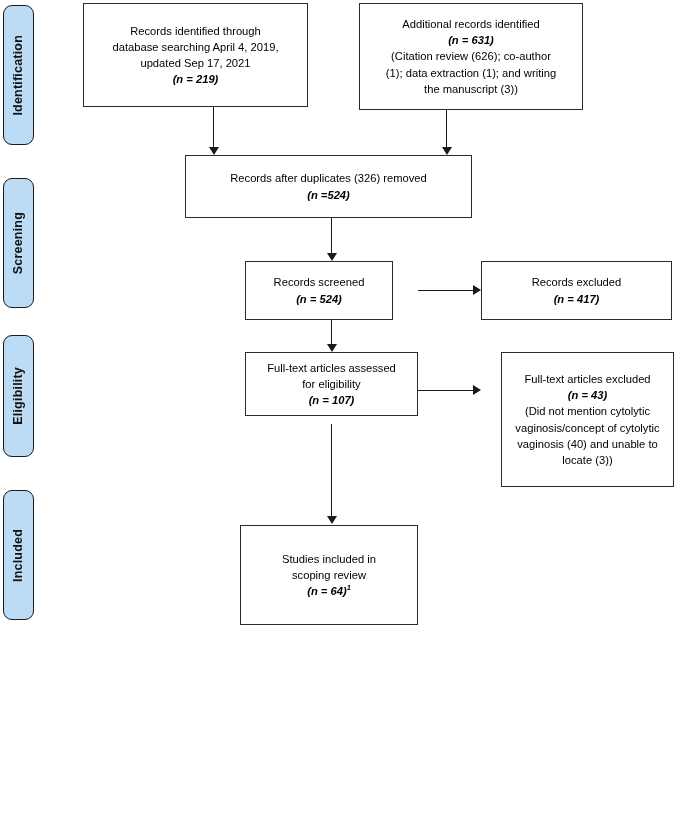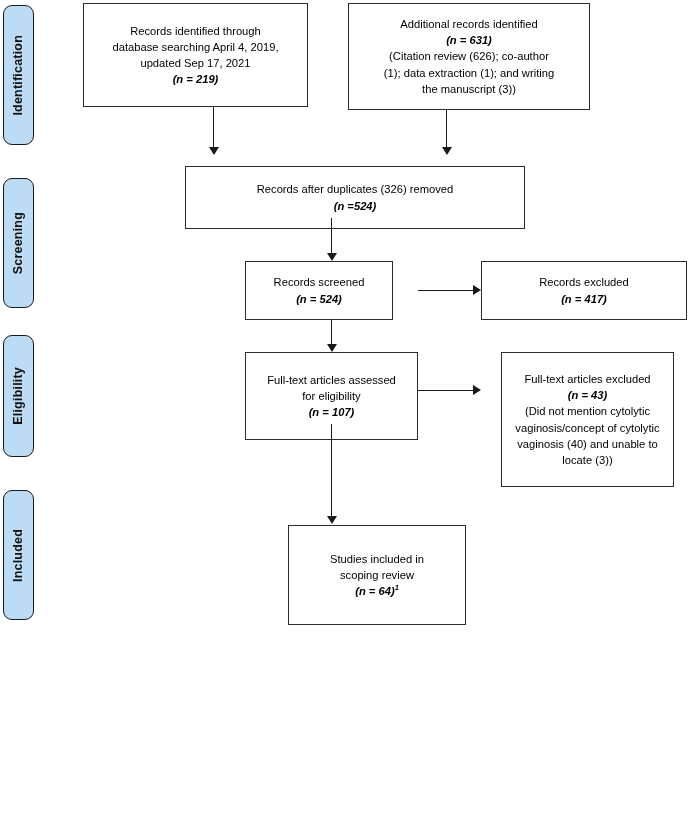--- a/index.html
+++ b/index.html
@@ -99,67 +99,67 @@
 
   <div class="box" style="left:83px;top:3px;width:225px;height:104px;">
     <p>
       <span>Records identified through</span><br>
       <span>database searching April 4, 2019,</span><br>
       <span>updated Sep 17, 2021</span><br>
       <b>(n = 219)</b>
     </p>
   </div>
 
-  <div class="box" style="left:348px;top:3px;width:242px;height:107px;">
+  <div class="box" style="left:359px;top:3px;width:224px;height:107px;">
     <p>
       <span>Additional records identified</span><br>
       <b>(n = 631)</b><br>
       <span>(Citation review (626); co-author</span><br>
       <span>(1); data extraction (1); and writing</span><br>
       <span>the manuscript (3))</span>
     </p>
   </div>
 
   <div class="vline" style="left:213px;top:107px;height:40px;"></div>
   <div class="arrow-down" style="left:209px;top:147px;"></div>
 
   <div class="vline" style="left:446px;top:110px;height:37px;"></div>
   <div class="arrow-down" style="left:442px;top:147px;"></div>
 
-  <div class="box" style="left:185px;top:166px;width:340px;height:63px;">
+  <div class="box" style="left:185px;top:155px;width:287px;height:63px;">
     <p>
       <span>Records after duplicates (326) removed</span><br>
       <b>(n =524)</b>
     </p>
   </div>
 
   <div class="vline" style="left:331px;top:218px;height:35px;"></div>
   <div class="arrow-down" style="left:327px;top:253px;"></div>
 
   <div class="box" style="left:245px;top:261px;width:148px;height:59px;">
     <p>
       <span>Records screened</span><br>
       <b>(n = 524)</b>
     </p>
   </div>
 
-  <div class="box" style="left:481px;top:261px;width:206px;height:59px;justify-content:center;">
+  <div class="box" style="left:481px;top:261px;width:191px;height:59px;justify-content:center;">
     <p>
       <span>Records excluded</span><br>
       <b>(n = 417)</b>
     </p>
   </div>
 
   <div class="hline" style="left:418px;top:290px;width:55px;"></div>
   <div class="arrow-right" style="left:473px;top:285px;"></div>
 
   <div class="vline" style="left:331px;top:320px;height:24px;"></div>
   <div class="arrow-down" style="left:327px;top:344px;"></div>
 
-  <div class="box" style="left:245px;top:352px;width:173px;height:88px;">
+  <div class="box" style="left:245px;top:352px;width:173px;height:64px;">
     <p>
       <span>Full-text articles assessed</span><br>
       <span>for eligibility</span><br>
       <b>(n = 107)</b>
     </p>
   </div>
 
   <div class="box" style="left:501px;top:352px;width:173px;height:135px;">
     <p>
       <span>Full-text articles excluded</span><br>
@@ -170,21 +170,21 @@
       <span>locate (3))</span>
     </p>
   </div>
 
   <div class="hline" style="left:418px;top:390px;width:55px;"></div>
   <div class="arrow-right" style="left:473px;top:385px;"></div>
 
   <div class="vline" style="left:331px;top:424px;height:92px;"></div>
   <div class="arrow-down" style="left:327px;top:516px;"></div>
 
-  <div class="box" style="left:240px;top:525px;width:178px;height:100px;margin-left:48px;">
+  <div class="box" style="left:240px;top:525px;width:178px;height:100px;">
     <p>
       <span>Studies included in</span><br>
       <span>scoping review</span><br>
       <b>(n = 64)</b><b class="sup">1</b>
     </p>
   </div>
 
 
 </div>
 

